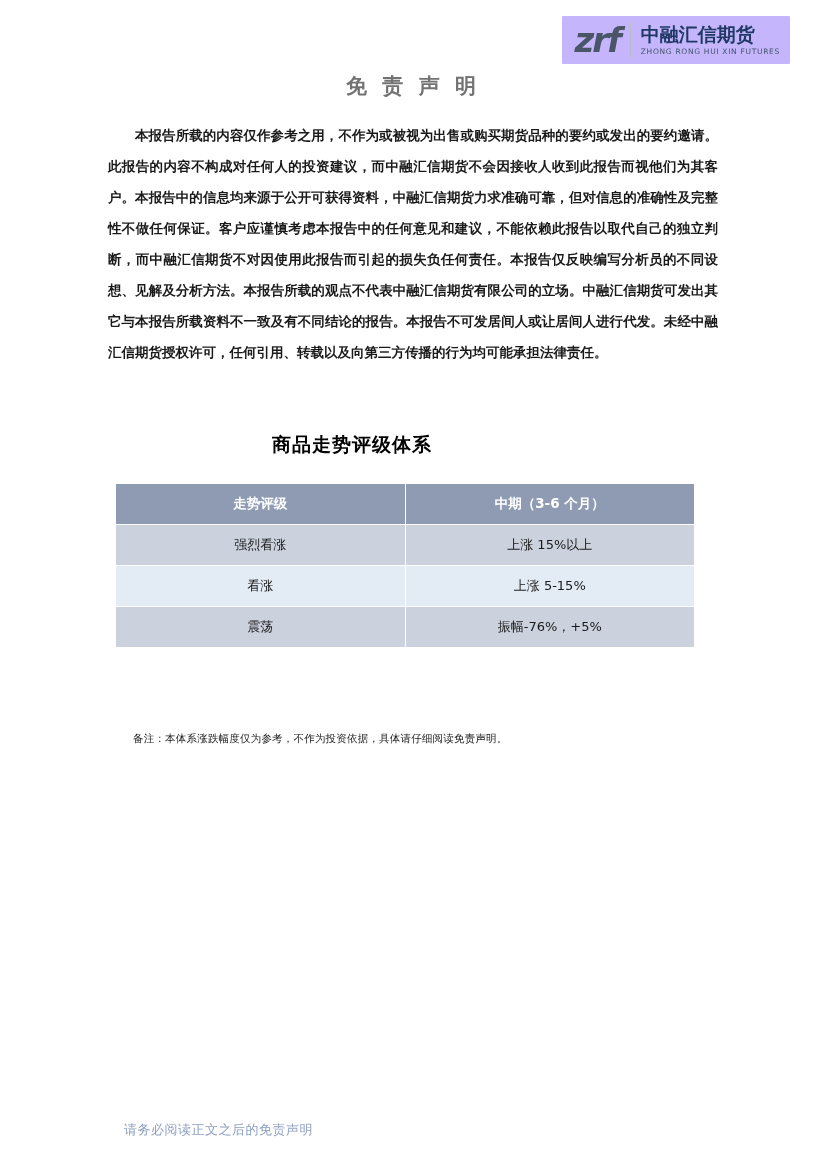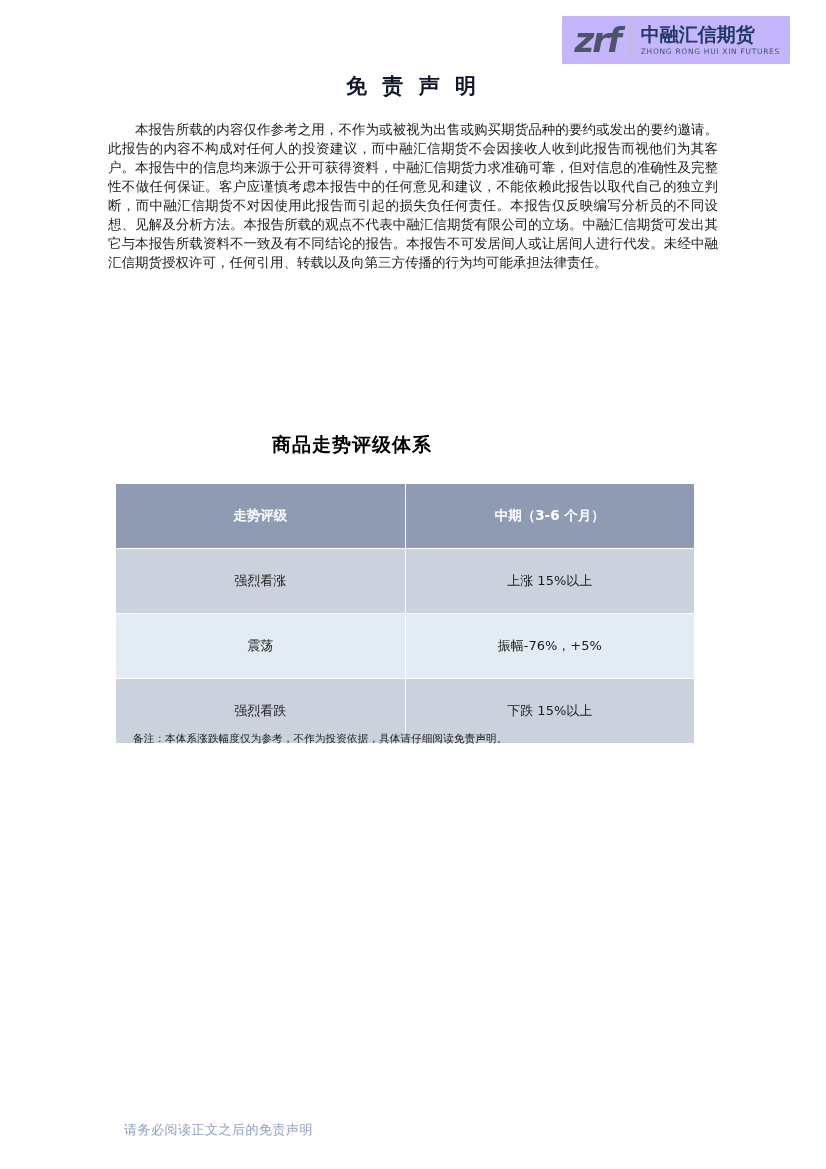--- a/index.html
+++ b/index.html
@@ -75,35 +75,36 @@
   .doc-title {
     position: absolute;
     top: 72px;
     left: 0;
     width: 826px;
     text-align: center;
     font-family: "DejaVu Sans", sans-serif;
     font-size: 21px;
     font-weight: 700;
     letter-spacing: 4px;
-    color: #0f172a;
+    color: #737373;
   }
 
   
   .disclaimer {
     position: absolute;
     top: 120px;
     left: 108px;
     width: 610px;
     font-family: "DejaVu Sans", sans-serif;
     font-size: 13.5px;
-    line-height: 19px;
+    line-height: 31px;
     text-align: justify;
     text-indent: 2em;
     color: #1a1a1a;
+    font-weight: bold;
   }
 
   
   .section-title {
     position: absolute;
     top: 432px;
     left: 0;
     width: 704px;
     text-align: center;
     font-family: "DejaVu Sans", sans-serif;
@@ -123,21 +124,21 @@
     table-layout: fixed;
   }
   .rating-table th,
   .rating-table td {
     border: 1px solid #ffffff;
     text-align: center;
     height: 40px;
     font-family: "DejaVu Sans", sans-serif;
     font-size: 13px;
     color: #1a1a1a;
-    padding: 12px;
+    padding: 0;
   }
   .rating-table thead th {
     background: #8e9bb3;
     color: #ffffff;
     font-weight: 700;
     height: 40px;
     font-size: 13.5px;
   }
   .rating-table tbody tr:nth-child(odd) td {
     background: #ccd2dd;
@@ -199,27 +200,27 @@
         <th>走势评级</th>
         <th>中期（3-6 个月）</th>
       </tr>
     </thead>
     <tbody>
       <tr>
         <td>强烈看涨</td>
         <td>上涨 15%以上</td>
       </tr>
       <tr>
+        <td>看涨</td>
+        <td>上涨 5-15%</td>
+      </tr>
+      <tr>
         <td>震荡</td>
         <td>振幅-76%，+5%</td>
       </tr>
-      <tr>
-        <td>强烈看跌</td>
-        <td>下跌 15%以上</td>
-      </tr>
     </tbody>
   </table>
 
   <div class="table-note">备注：本体系涨跌幅度仅为参考，不作为投资依据，具体请仔细阅读免责声明。</div>
 
   <div class="footer">请务必阅读正文之后的免责声明</div>
 
 </div>
 
 </body></html>

